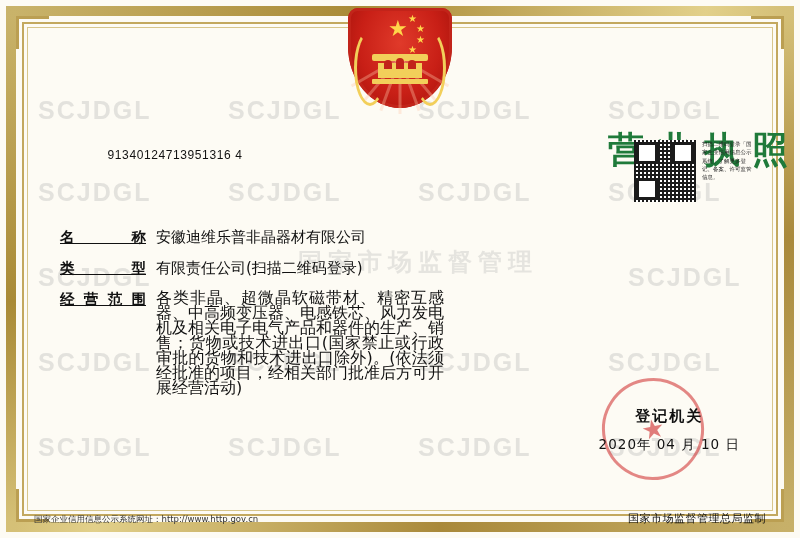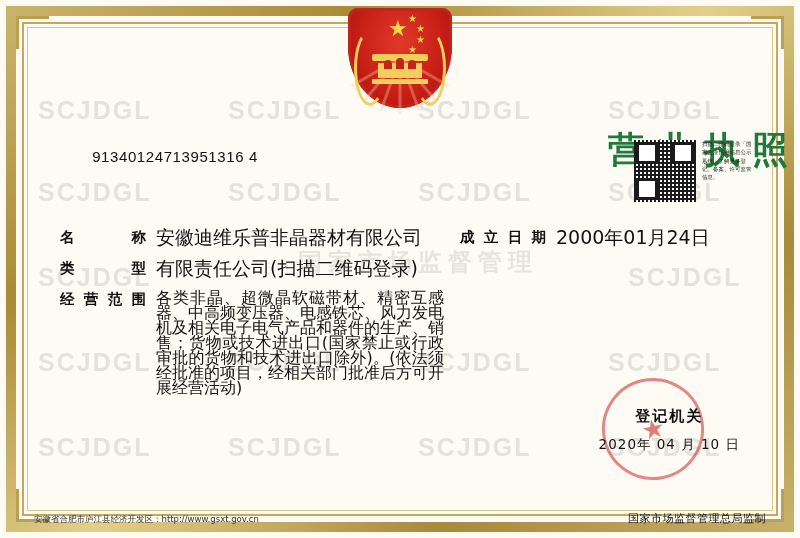--- a/index.html
+++ b/index.html
@@ -183,21 +183,21 @@
     text-align: center;
     color: #111;
   }
   .code-label {
     font-size: 14px;
     letter-spacing: 3px;
     font-family: "DejaVu Sans", sans-serif;
   }
   .code-value {
     margin-top: 10px;
-    font-size: 15px;
+    font-size: 12px;
     letter-spacing: 0.6px;
     font-family: "Liberation Sans", sans-serif;
   }
 
   
   .qr-block {
     position: absolute;
     right: 46px;
     top: 140px;
     width: 120px;
@@ -258,23 +258,24 @@
     flex: none;
     width: 86px;
     font-size: 14.5px;
     color: #111;
     font-family: "DejaVu Sans", sans-serif;
     font-weight: bold;
     text-align: justify;
     text-align-last: justify;
     letter-spacing: 0;
     line-height: 18px;
+    text-decoration: underline;
   }
   .val {
-    font-size: 19px;
+    font-size: 15px;
     color: #111;
     font-family: "DejaVu Sans", sans-serif;
     line-height: 18px;
     margin-left: 10px;
   }
   .val.small {
     font-size: 16px;
     line-height: 15px;
     max-width: 288px;
     text-align: justify;
@@ -439,36 +440,32 @@
       <div class="row scope">
         <div class="lbl">经营范围</div>
         <div class="val small">各类非晶、超微晶软磁带材、精密互感器、中高频变压器、电感铁芯、风力发电机及相关电子电气产品和器件的生产、销售；货物或技术进出口(国家禁止或行政审批的货物和技术进出口除外)。(依法须经批准的项目，经相关部门批准后方可开展经营活动)</div>
       </div>
 
     </div>
 
     <div class="col-right">
 
 
-      <div class="row">
-        <div class="lbl">成立日期</div>
-        <div class="val">2000年01月24日</div>
-      </div>
 
 
 
     </div>
   </div>
 
   <div class="seal">
     <div class="seal-star">★</div>
 
   </div>
 
   <div class="registrar">
     <div class="registrar-line1">登记机关</div>
     <div class="registrar-date">2020年 04 月 10 日</div>
   </div>
 
-  <div class="footer-left">安徽省合肥市庐江县经济开发区：http://www.gsxt.gov.cn</div>
+  <div class="footer-left">国家企业信用信息公示系统网址：http://www.http.gov.cn</div>
   <div class="footer-right">国家市场监督管理总局监制</div>
 
 </div>
 
 </body></html>

